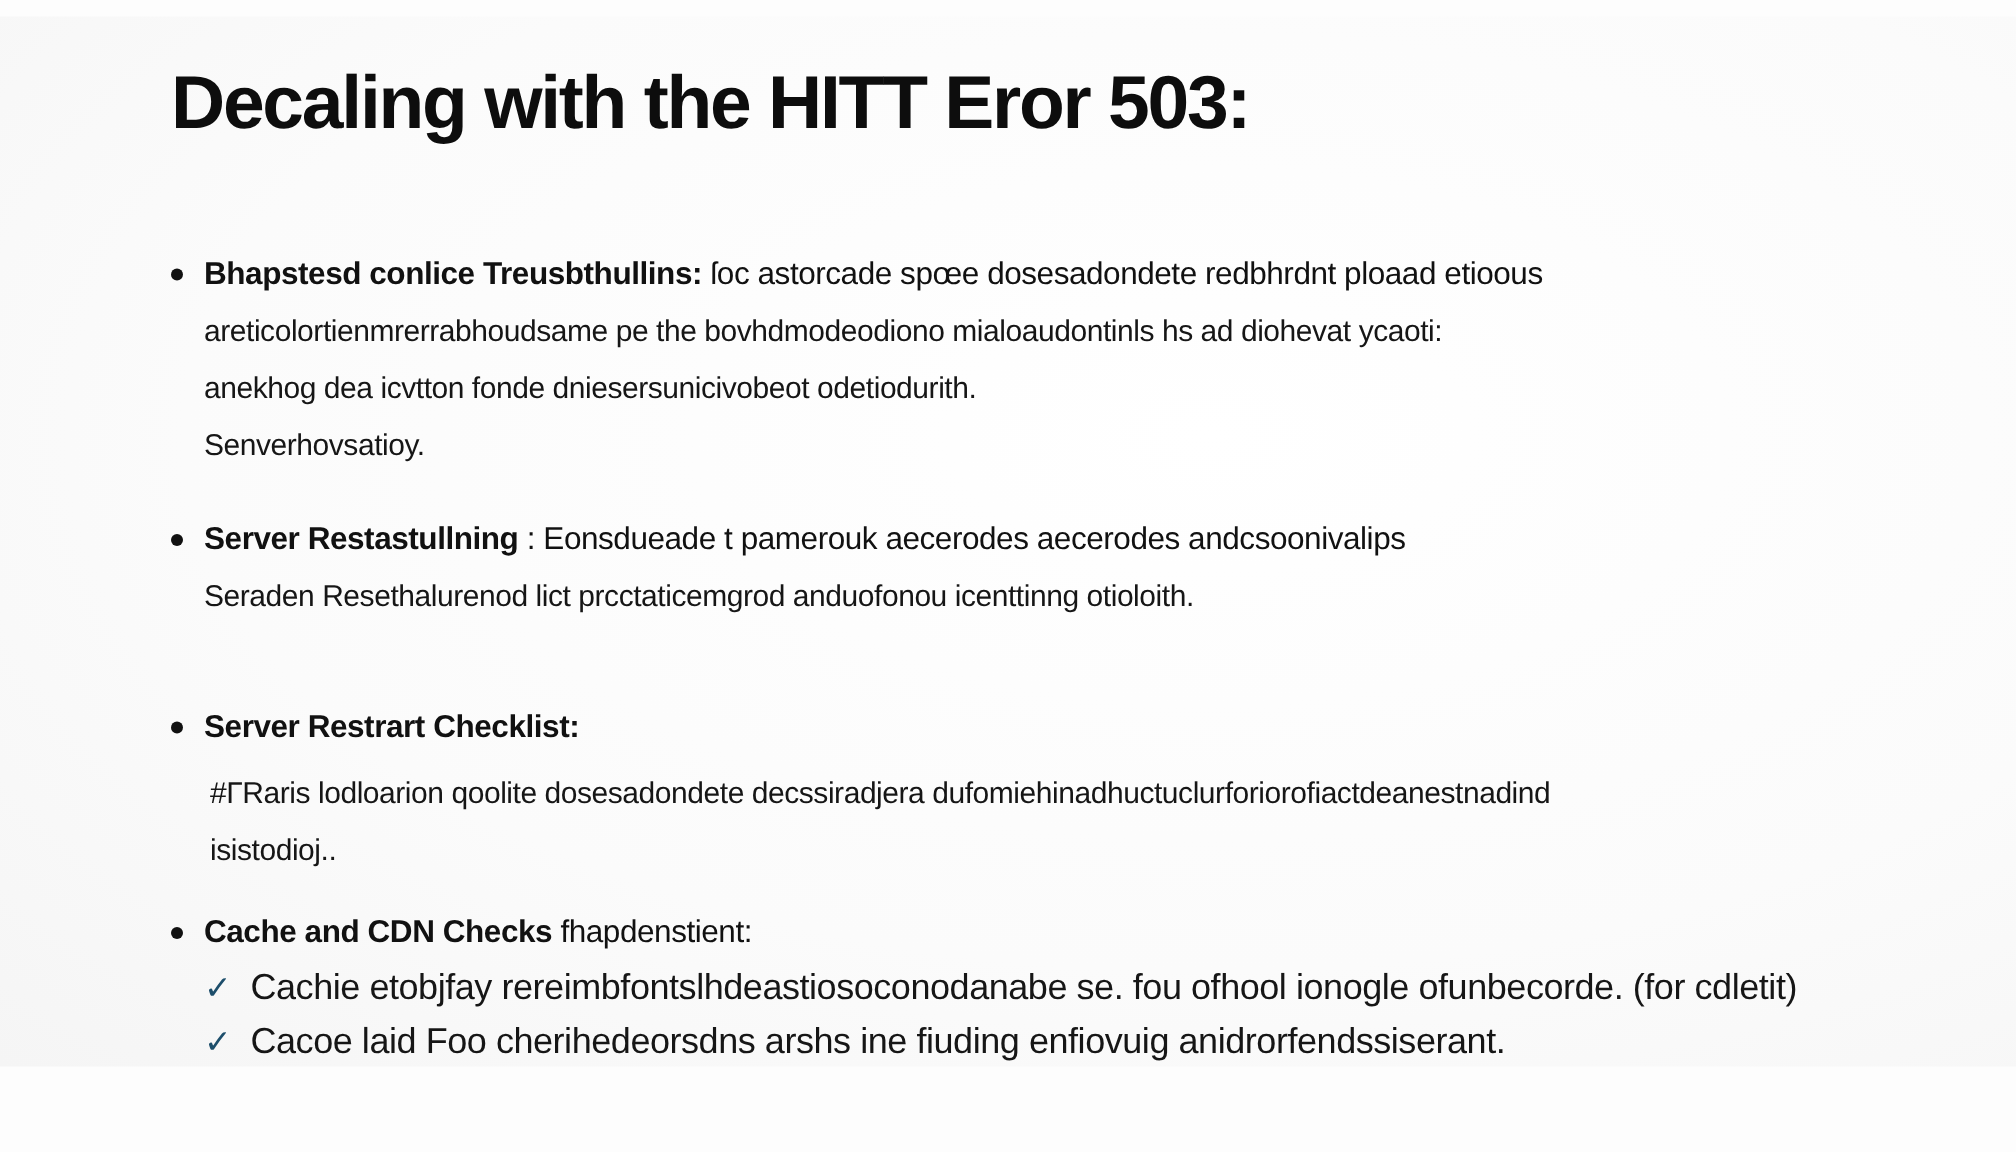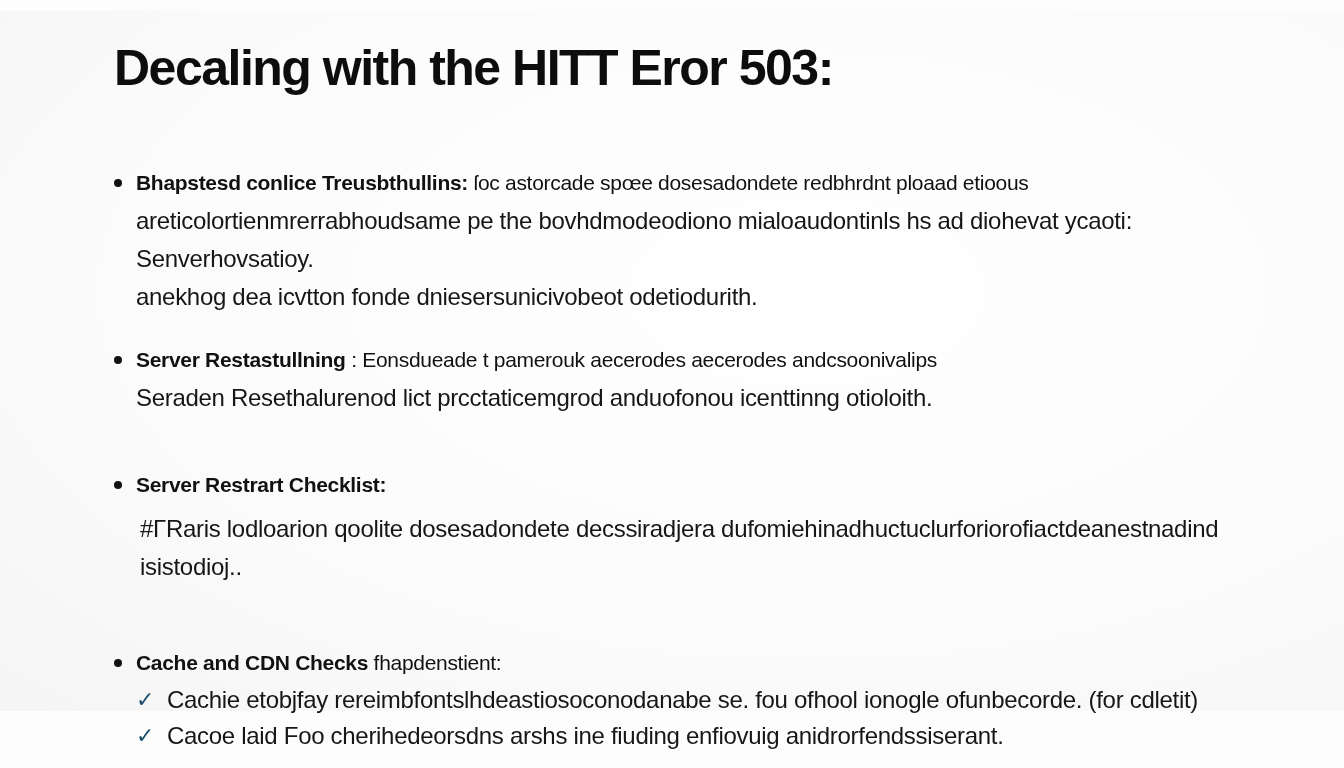--- a/index.html
+++ b/index.html
@@ -51,21 +51,21 @@
       top: 15px;
       width: 8px;
       height: 8px;
       border-radius: 50%;
       background: #111111;
     }
     .bold {
       font-weight: bold;
     }
     .text-line {
-      font-size: 24px;
+      font-size: 20px;
       line-height: 38px;
       padding-left: 24px;
       white-space: nowrap;
       letter-spacing: -0.3px;
       color: #161616;
     }
     .check-line {
       font-size: 24px;
       line-height: 36px;
       padding-left: 24px;
@@ -79,38 +79,38 @@
       display: inline-block;
       width: 22px;
       margin-right: 9px;
       color: #1d4e6b;
       font-size: 22px;
       line-height: 1;
     }
     #s1 { top: 153px; }
     #s2 { top: 330px; }
     #s3 { top: 455px; }
-    #s4 { top: 592px; margin-top: 41px; }
+    #s4 { top: 592px; }
     #s3 .text-line { padding-left: 28px; }
   </style>
 </head>
 <body>
 
 <div class="page">
 
   <h1 class="title">Decaling with the HITT Eror 503:</h1>
 
   <div class="section" id="s1">
     <div class="bullet-line">
       <span class="bullet-dot"></span>
       <span class="bold">Bhapstesd conlice Treusbthullins:</span><span> ſoc astorcade spœe dosesadondete redbhrdnt ploaad etioous</span>
     </div>
     <div class="text-line">areticolortienmrerrabhoudsame pe the bovhdmodeodiono mialoaudontinls hs ad diohevat ycaoti:</div>
+    <div class="text-line">anekhog dea icvtton fonde dniesersunicivobeot odetiodurith.</div>
     <div class="text-line">Senverhovsatioy.</div>
-    <div class="text-line">anekhog dea icvtton fonde dniesersunicivobeot odetiodurith.</div>
   </div>
 
   <div class="section" id="s2">
     <div class="bullet-line">
       <span class="bullet-dot"></span>
       <span class="bold">Server Restastullning</span><span> : Eonsdueade t pamerouk aecerodes aecerodes andcsoonivalips</span>
     </div>
     <div class="text-line">Seraden Resethalurenod lict prcctaticemgrod anduofonou icenttinng otioloith.</div>
   </div>
 

